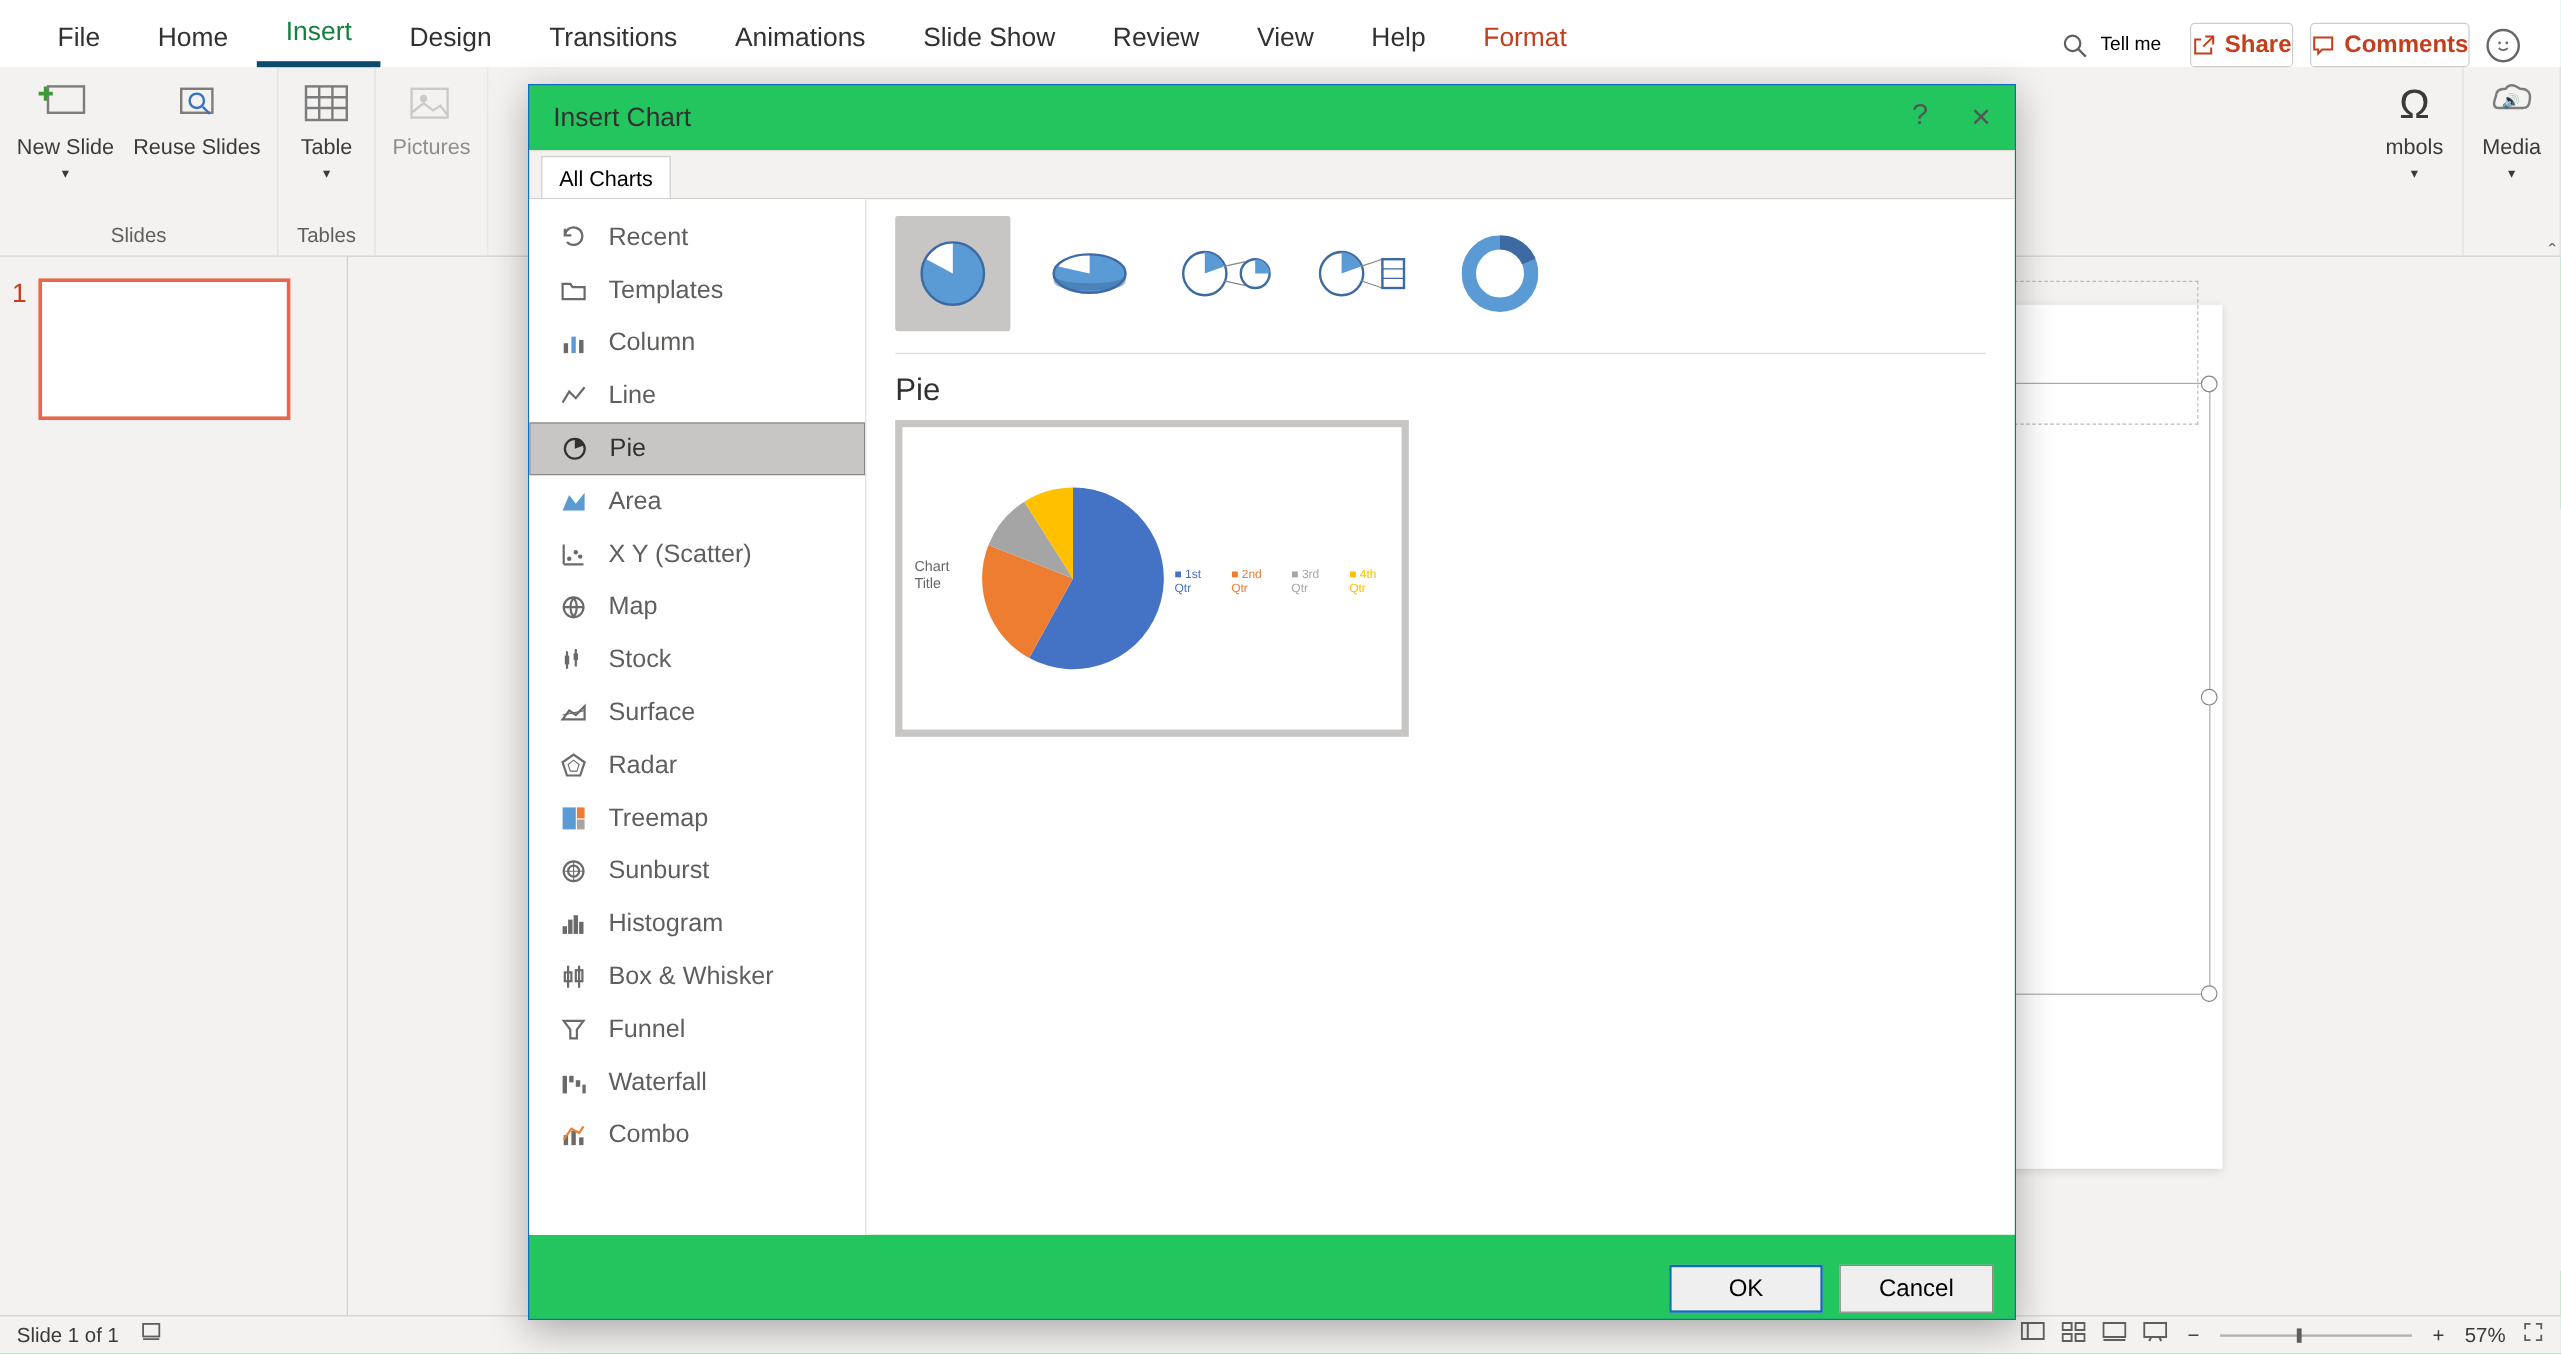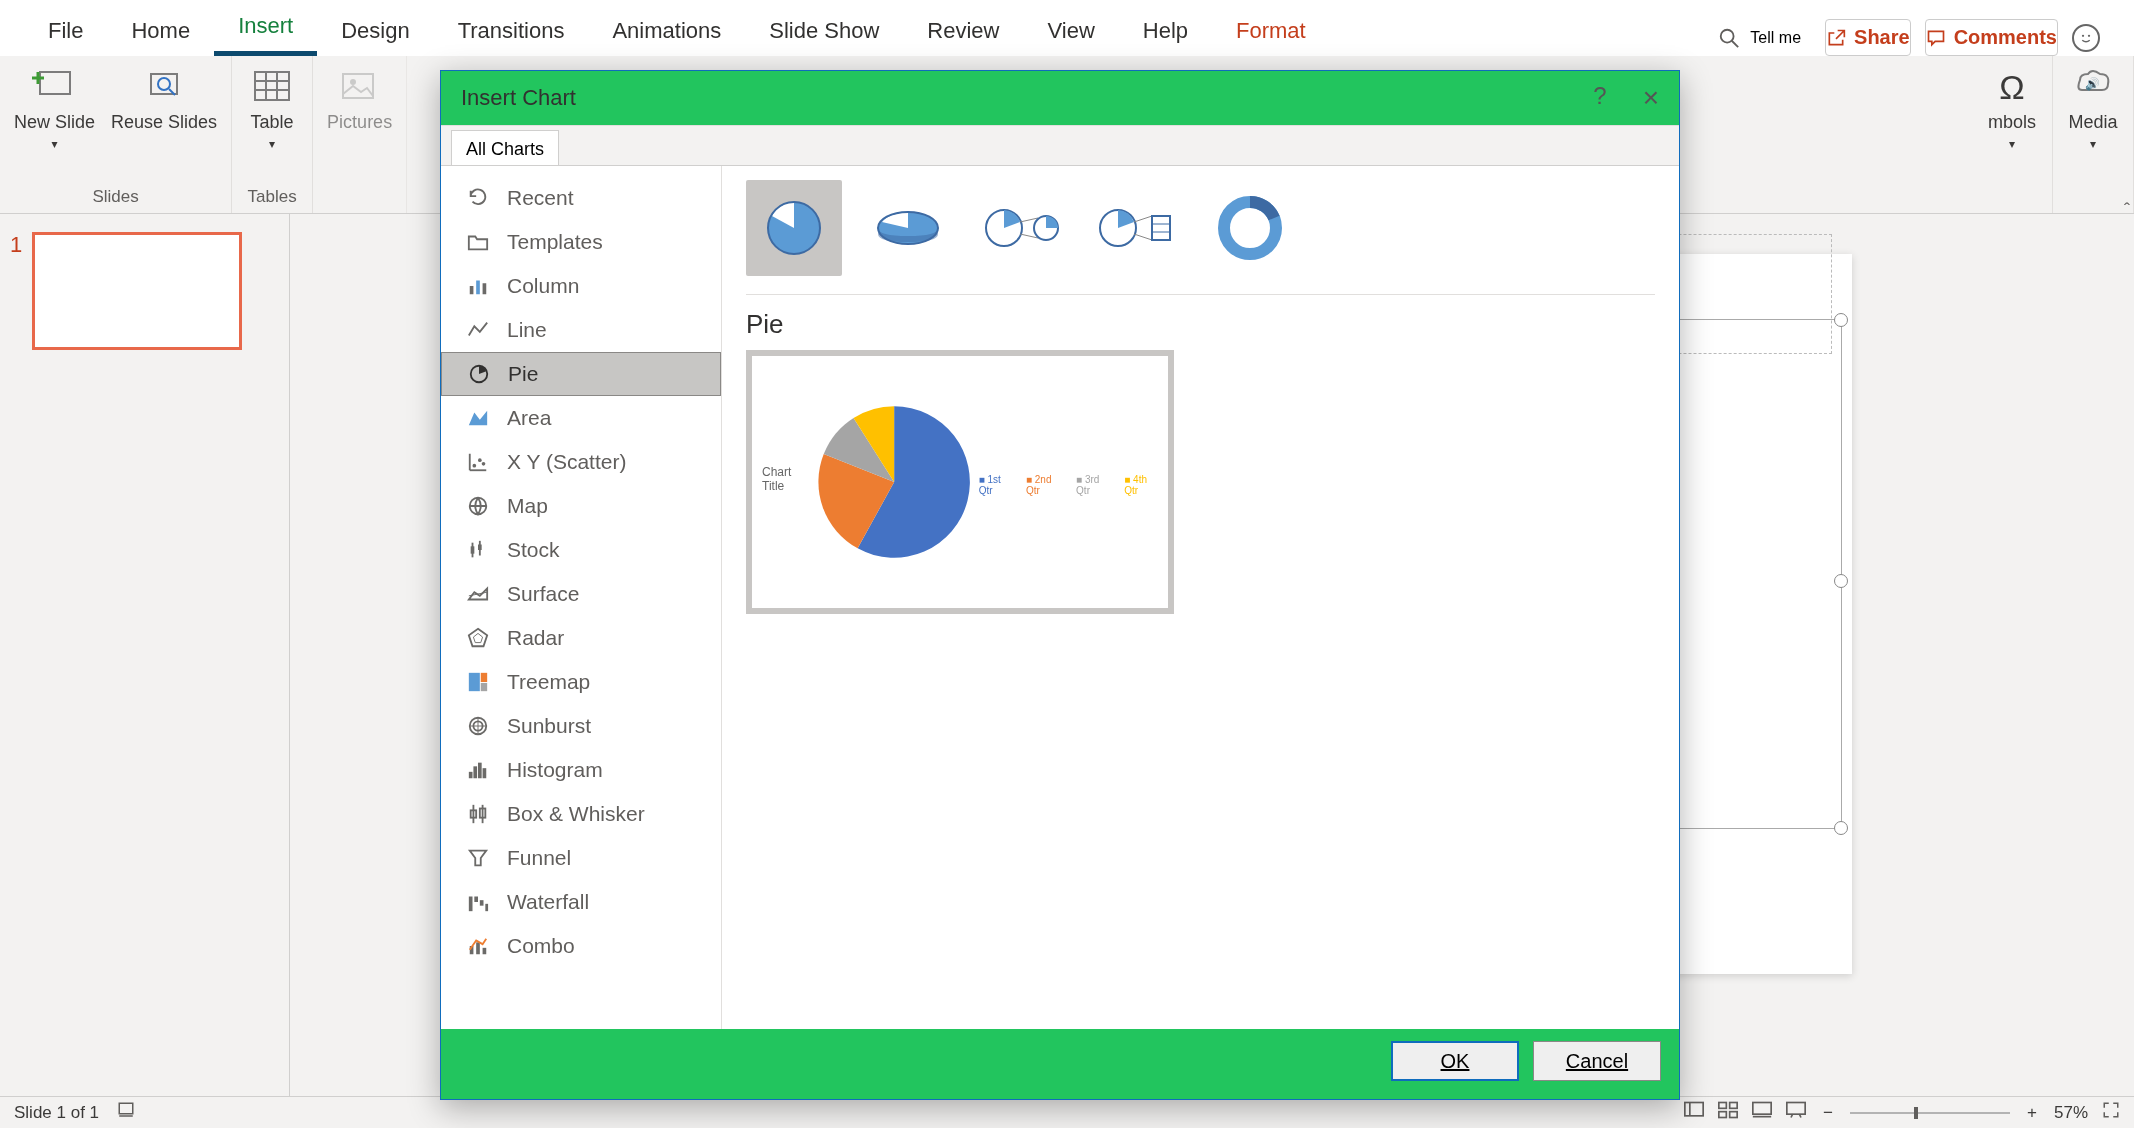--- a/index.html
+++ b/index.html
@@ -60,21 +60,21 @@
   .nav-item .nicon { width:26px; height:26px; color:#6b6a68; display:flex;align-items:center;justify-content:center;}
   .dlg-main { flex:1; padding:14px 24px; border-left:1px solid #e1dfdd;}
   .subtype-row { display:flex; gap:18px; align-items:center; padding-bottom:18px; border-bottom:1px solid #e1dfdd; }
   .subtype { width:96px; height:96px; display:flex;align-items:center;justify-content:center; border-radius:2px; }
   .subtype.selected { background:#c8c6c4; }
   .section-title { font-size:26px; color:#323130; margin-top:14px; margin-bottom:10px; }
   .preview-card { width:428px; height:264px; border:6px solid #c8c6c4; padding:10px; display:flex; flex-direction:row; align-items:center; }
   .preview-card .ptitle { font-size:12px; color:#666; margin-bottom:6px;}
   .pie-legend { display:flex; gap:14px; font-size:10px; color:#666; margin-top:6px;}
   .pie-legend span::before { content:"■ "; }
-  .dlg-buttons { position:absolute; right:18px; bottom:18px; display:flex; gap:14px;text-decoration:underline; }
+  .dlg-buttons { position:absolute; right:18px; bottom:5px; display:flex; gap:14px; }
   .dlg-btn { width:128px; height:40px; border:1px solid #8a8886; background:#efefef; font-size:20px; }
   .dlg-btn.primary { border:2px solid #0f6cbd; }
 
 </style>
 </head>
 <body>
 
 <div class="ribbon-tabs">
   <div class="ribbon-tab">File</div>
   <div class="ribbon-tab">Home</div>

